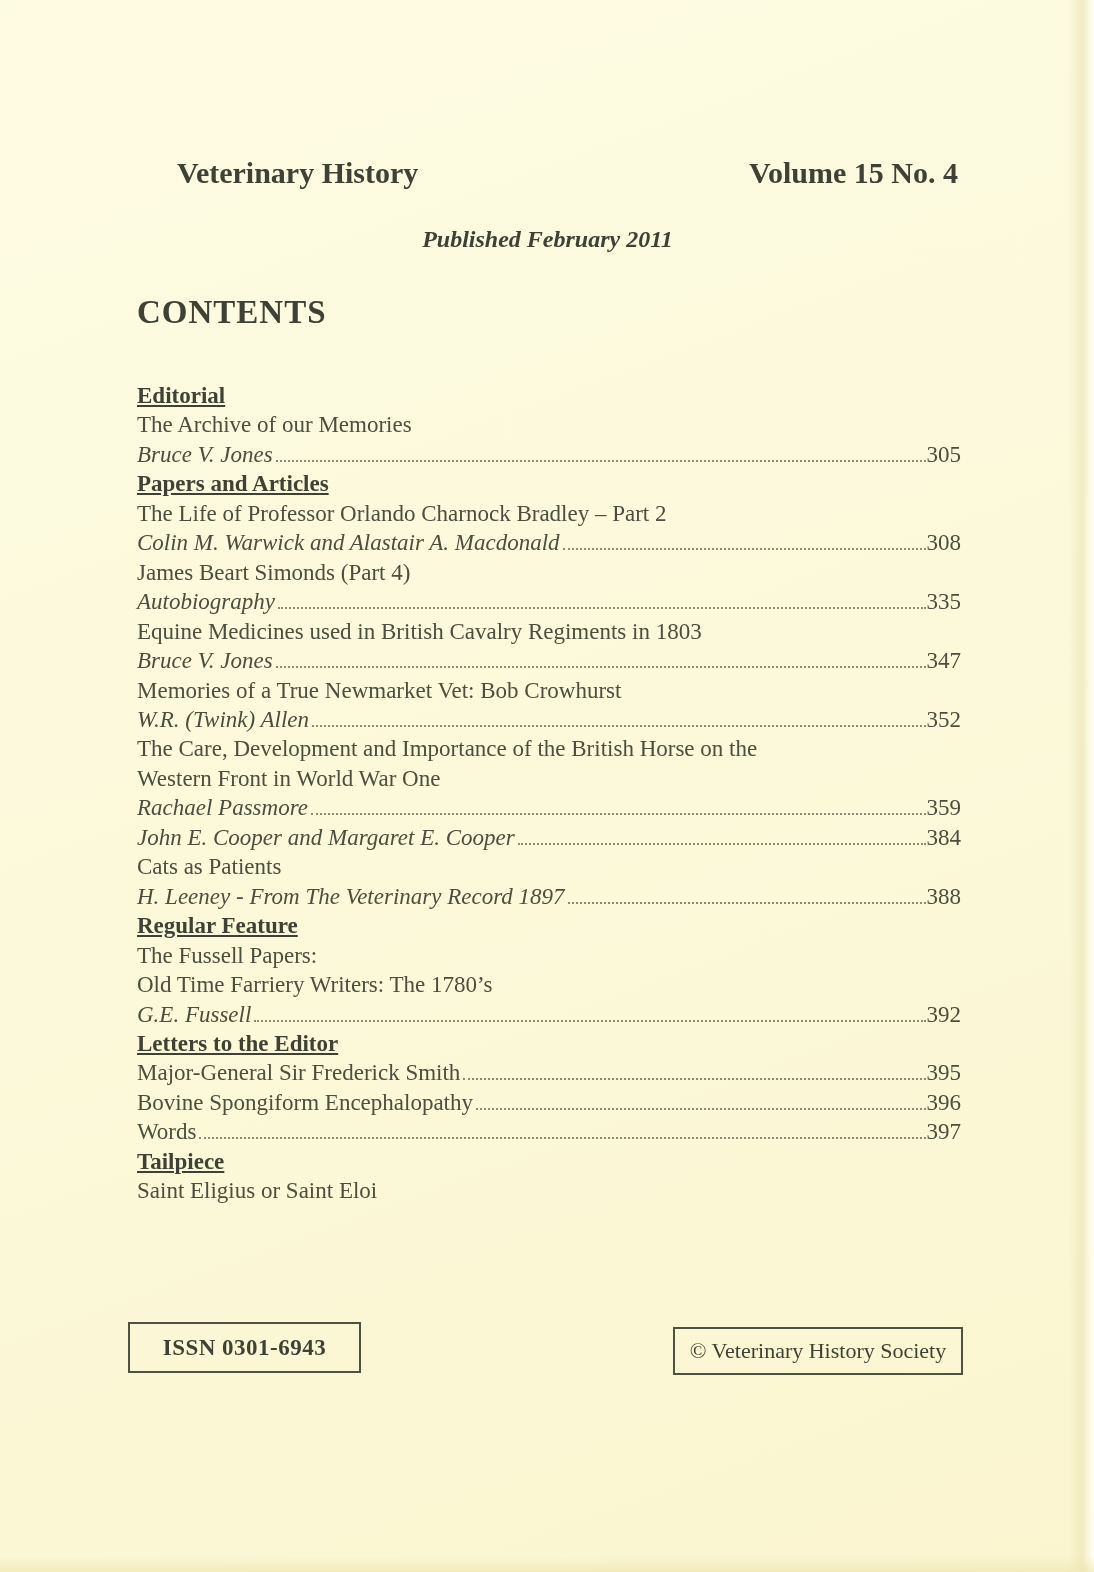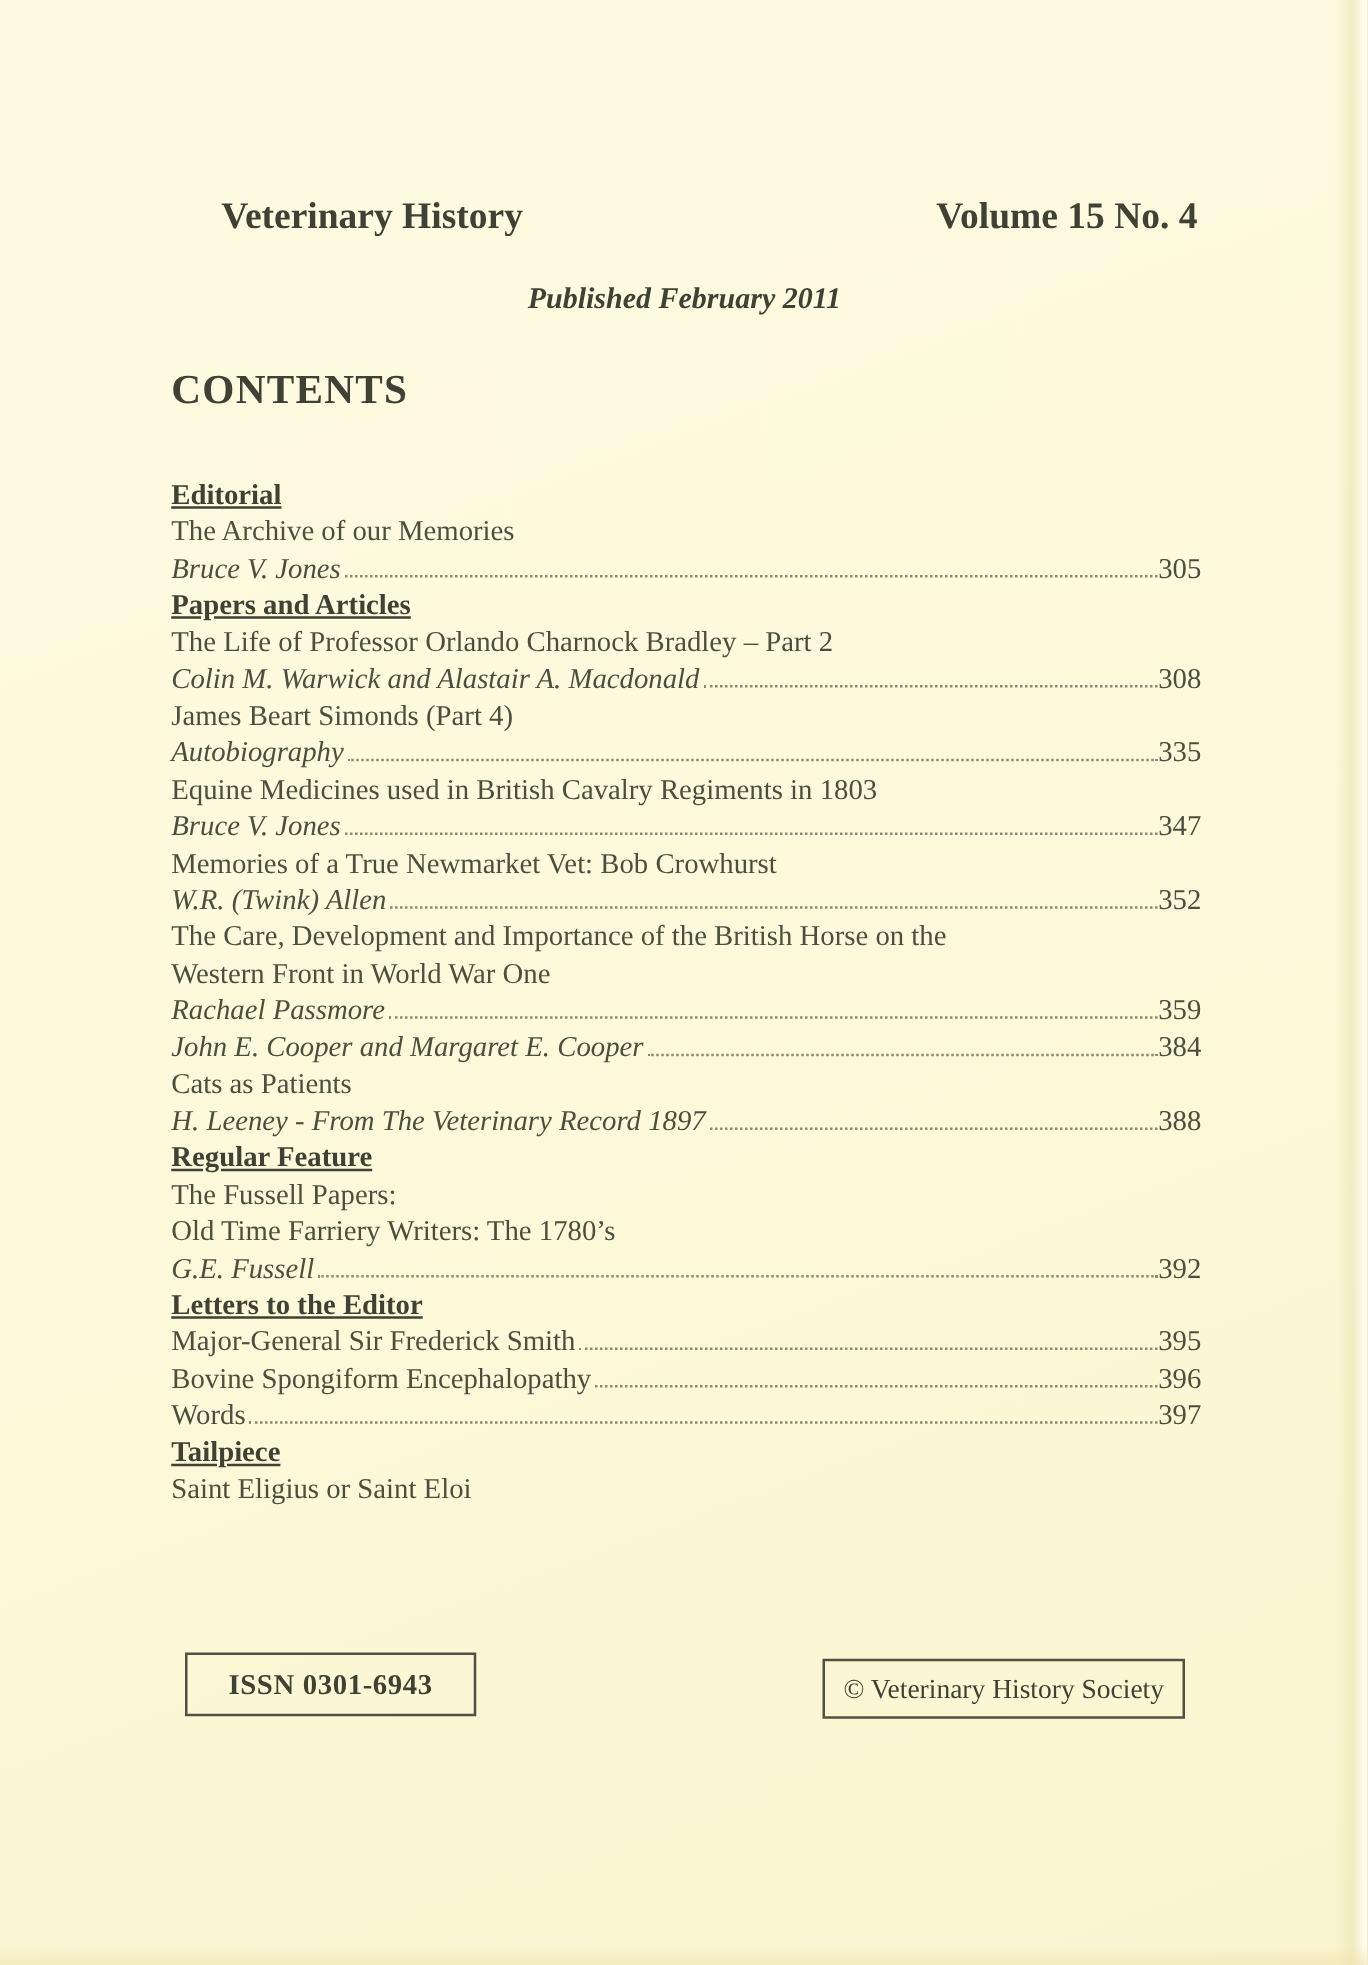--- a/index.html
+++ b/index.html
@@ -60,22 +60,22 @@
   }
   .pagenum { white-space: nowrap; }
   .box {
     position: absolute;
     border: 2px solid var(--border);
     display: flex; align-items: center; justify-content: center;
     color: var(--heading);
     background: transparent;
   }
   .issn-box { left: 128px; top: 1322px; width: 233px; height: 51px;
-    font-size: 23px; font-weight: bold; letter-spacing: 0.5px; margin-left: 20px; }
-  .copyright-box { left: 658px; top: 1327px; width: 290px; height: 48px;
+    font-size: 23px; font-weight: bold; letter-spacing: 0.5px; }
+  .copyright-box { left: 673px; top: 1327px; width: 290px; height: 48px;
     font-size: 22px; }
 </style>
 </head>
 <body>
 
 <div class="page">
   <div class="right-edge"></div>
   <div class="bottom-edge"></div>
 
   <div class="header">

